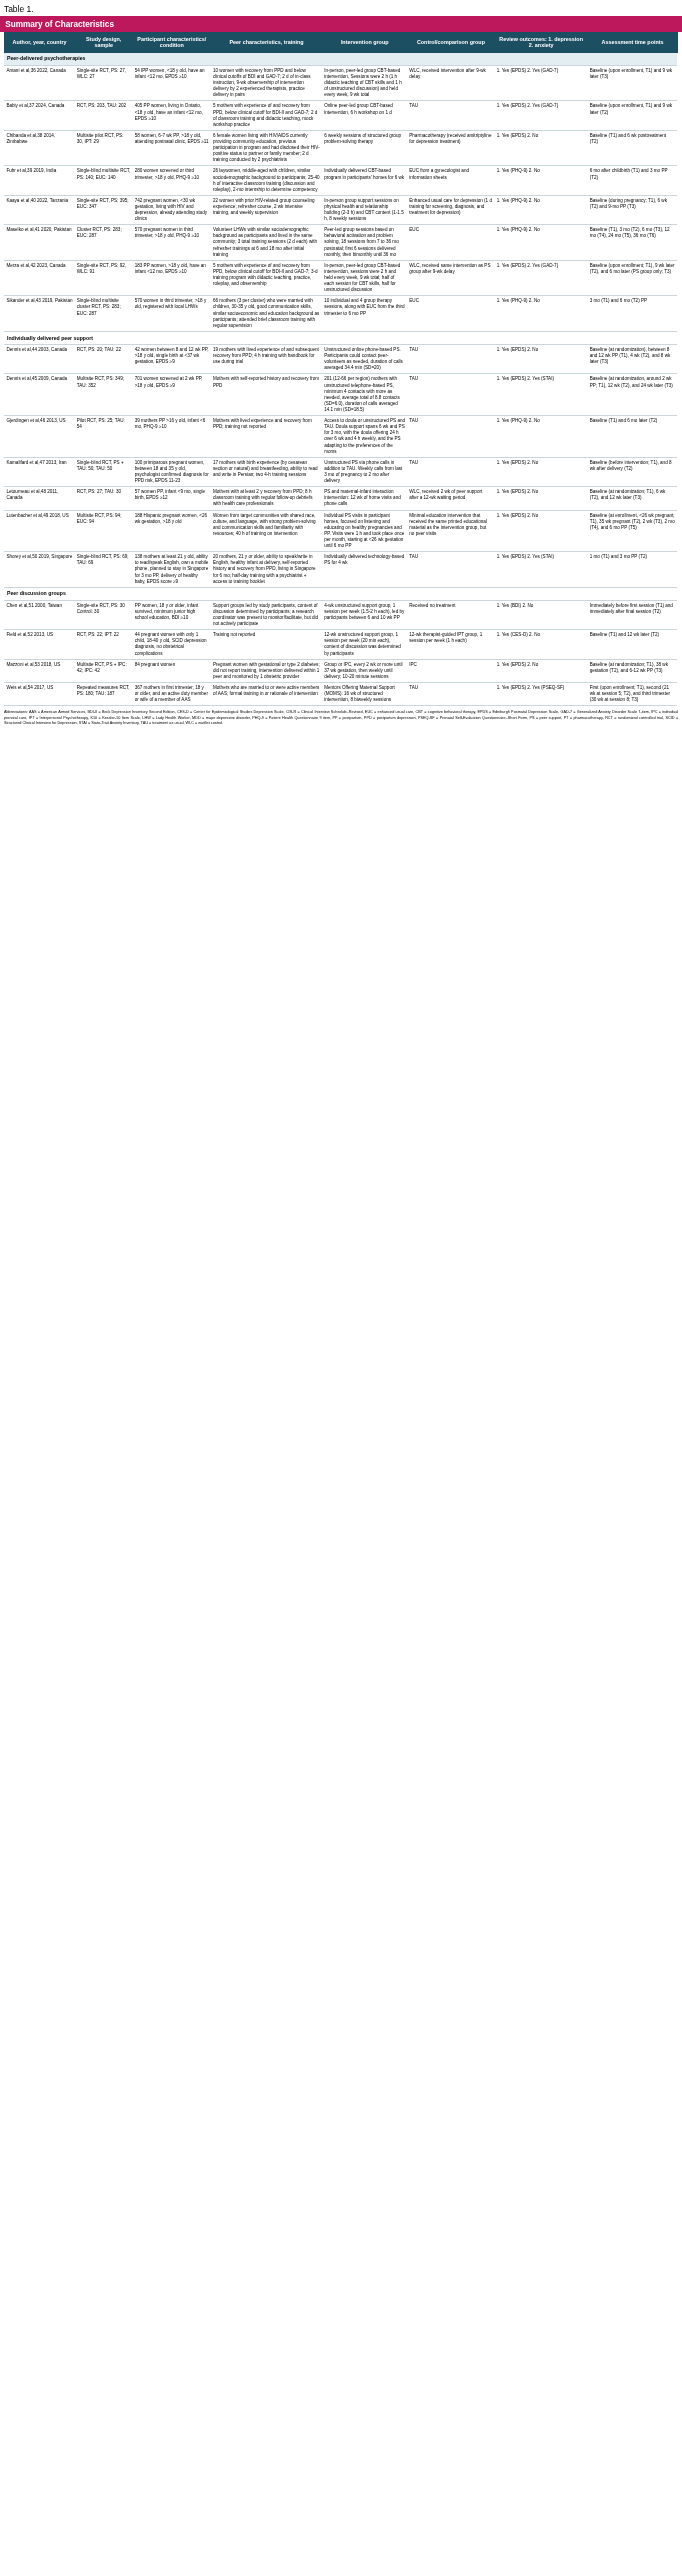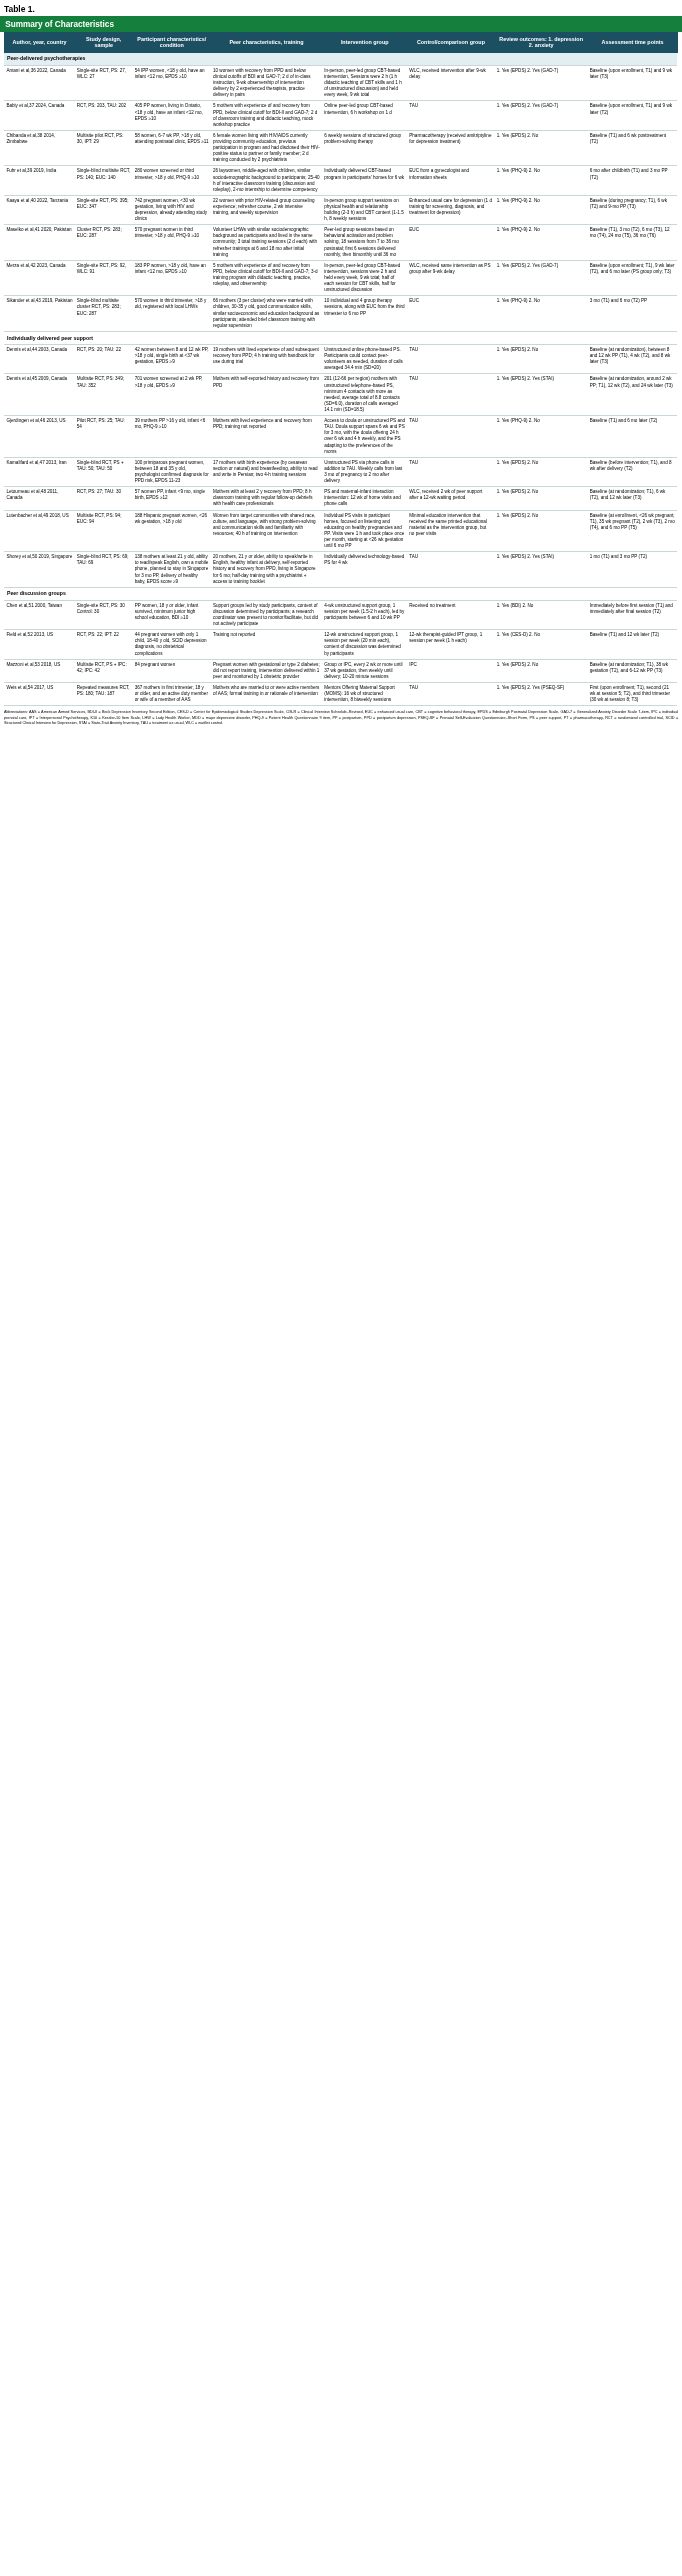--- a/index.html
+++ b/index.html
@@ -1,19 +1,19 @@
 <!DOCTYPE html>
 <html style="font-size:10.5px"><head>
 <meta charset="utf-8">
 <style>
   html,body{margin:0;padding:0;background:#ffffff;}
   body{font-family:"Liberation Sans", sans-serif;color:#000;}
   #page{width:682px;position:relative;background:#fff;padding:0;box-sizing:border-box;}
-  .table-label{font-size:8.5px;font-weight:bold;padding:3.9px 0 2.6px 3.9px;}
-  .title-bar{background:#15803d;color:#fff;font-size:8.2px;font-weight:bold;padding:3.3px 5.2px;}
+  .table-label{font-size:8.5px;font-weight:normal;padding:3.9px 0 2.6px 3.9px;}
+  .title-bar{background:#be185d;color:#fff;font-size:8.2px;font-weight:bold;padding:3.3px 5.2px;}
   table{border-collapse:collapse;width:674px;margin-left:3.9px;table-layout:fixed;}
   th{background:#1d4f63;color:#fff;font-size:5.4px;font-weight:bold;text-align:center;vertical-align:middle;padding:2.6px 2px;border:0.7px solid #1d4f63;line-height:1.25;}
   td{font-size:4.6px;vertical-align:top;padding:2px 2px;border-bottom:0.7px solid #c9d6dc;line-height:1.33;}
   tr.section td{background:#e3eef3;font-size:5.2px;font-weight:bold;padding:2.6px 2.6px;border-bottom:0.7px solid #c9d6dc;}
   td.author{font-weight:normal;}
   .footnote{font-size:3.8px;line-height:1.45;margin:3.9px 3.9px 6.5px 3.9px;text-align:justify;}
   tr:nth-child(even) td{background:#ffffff;}
   col.c1{width:62px}col.c2{width:51px}col.c3{width:69px}col.c4{width:98px}
   col.c5{width:75px}col.c6{width:77px}col.c7{width:82px}col.c8{width:79px}
 </style>

